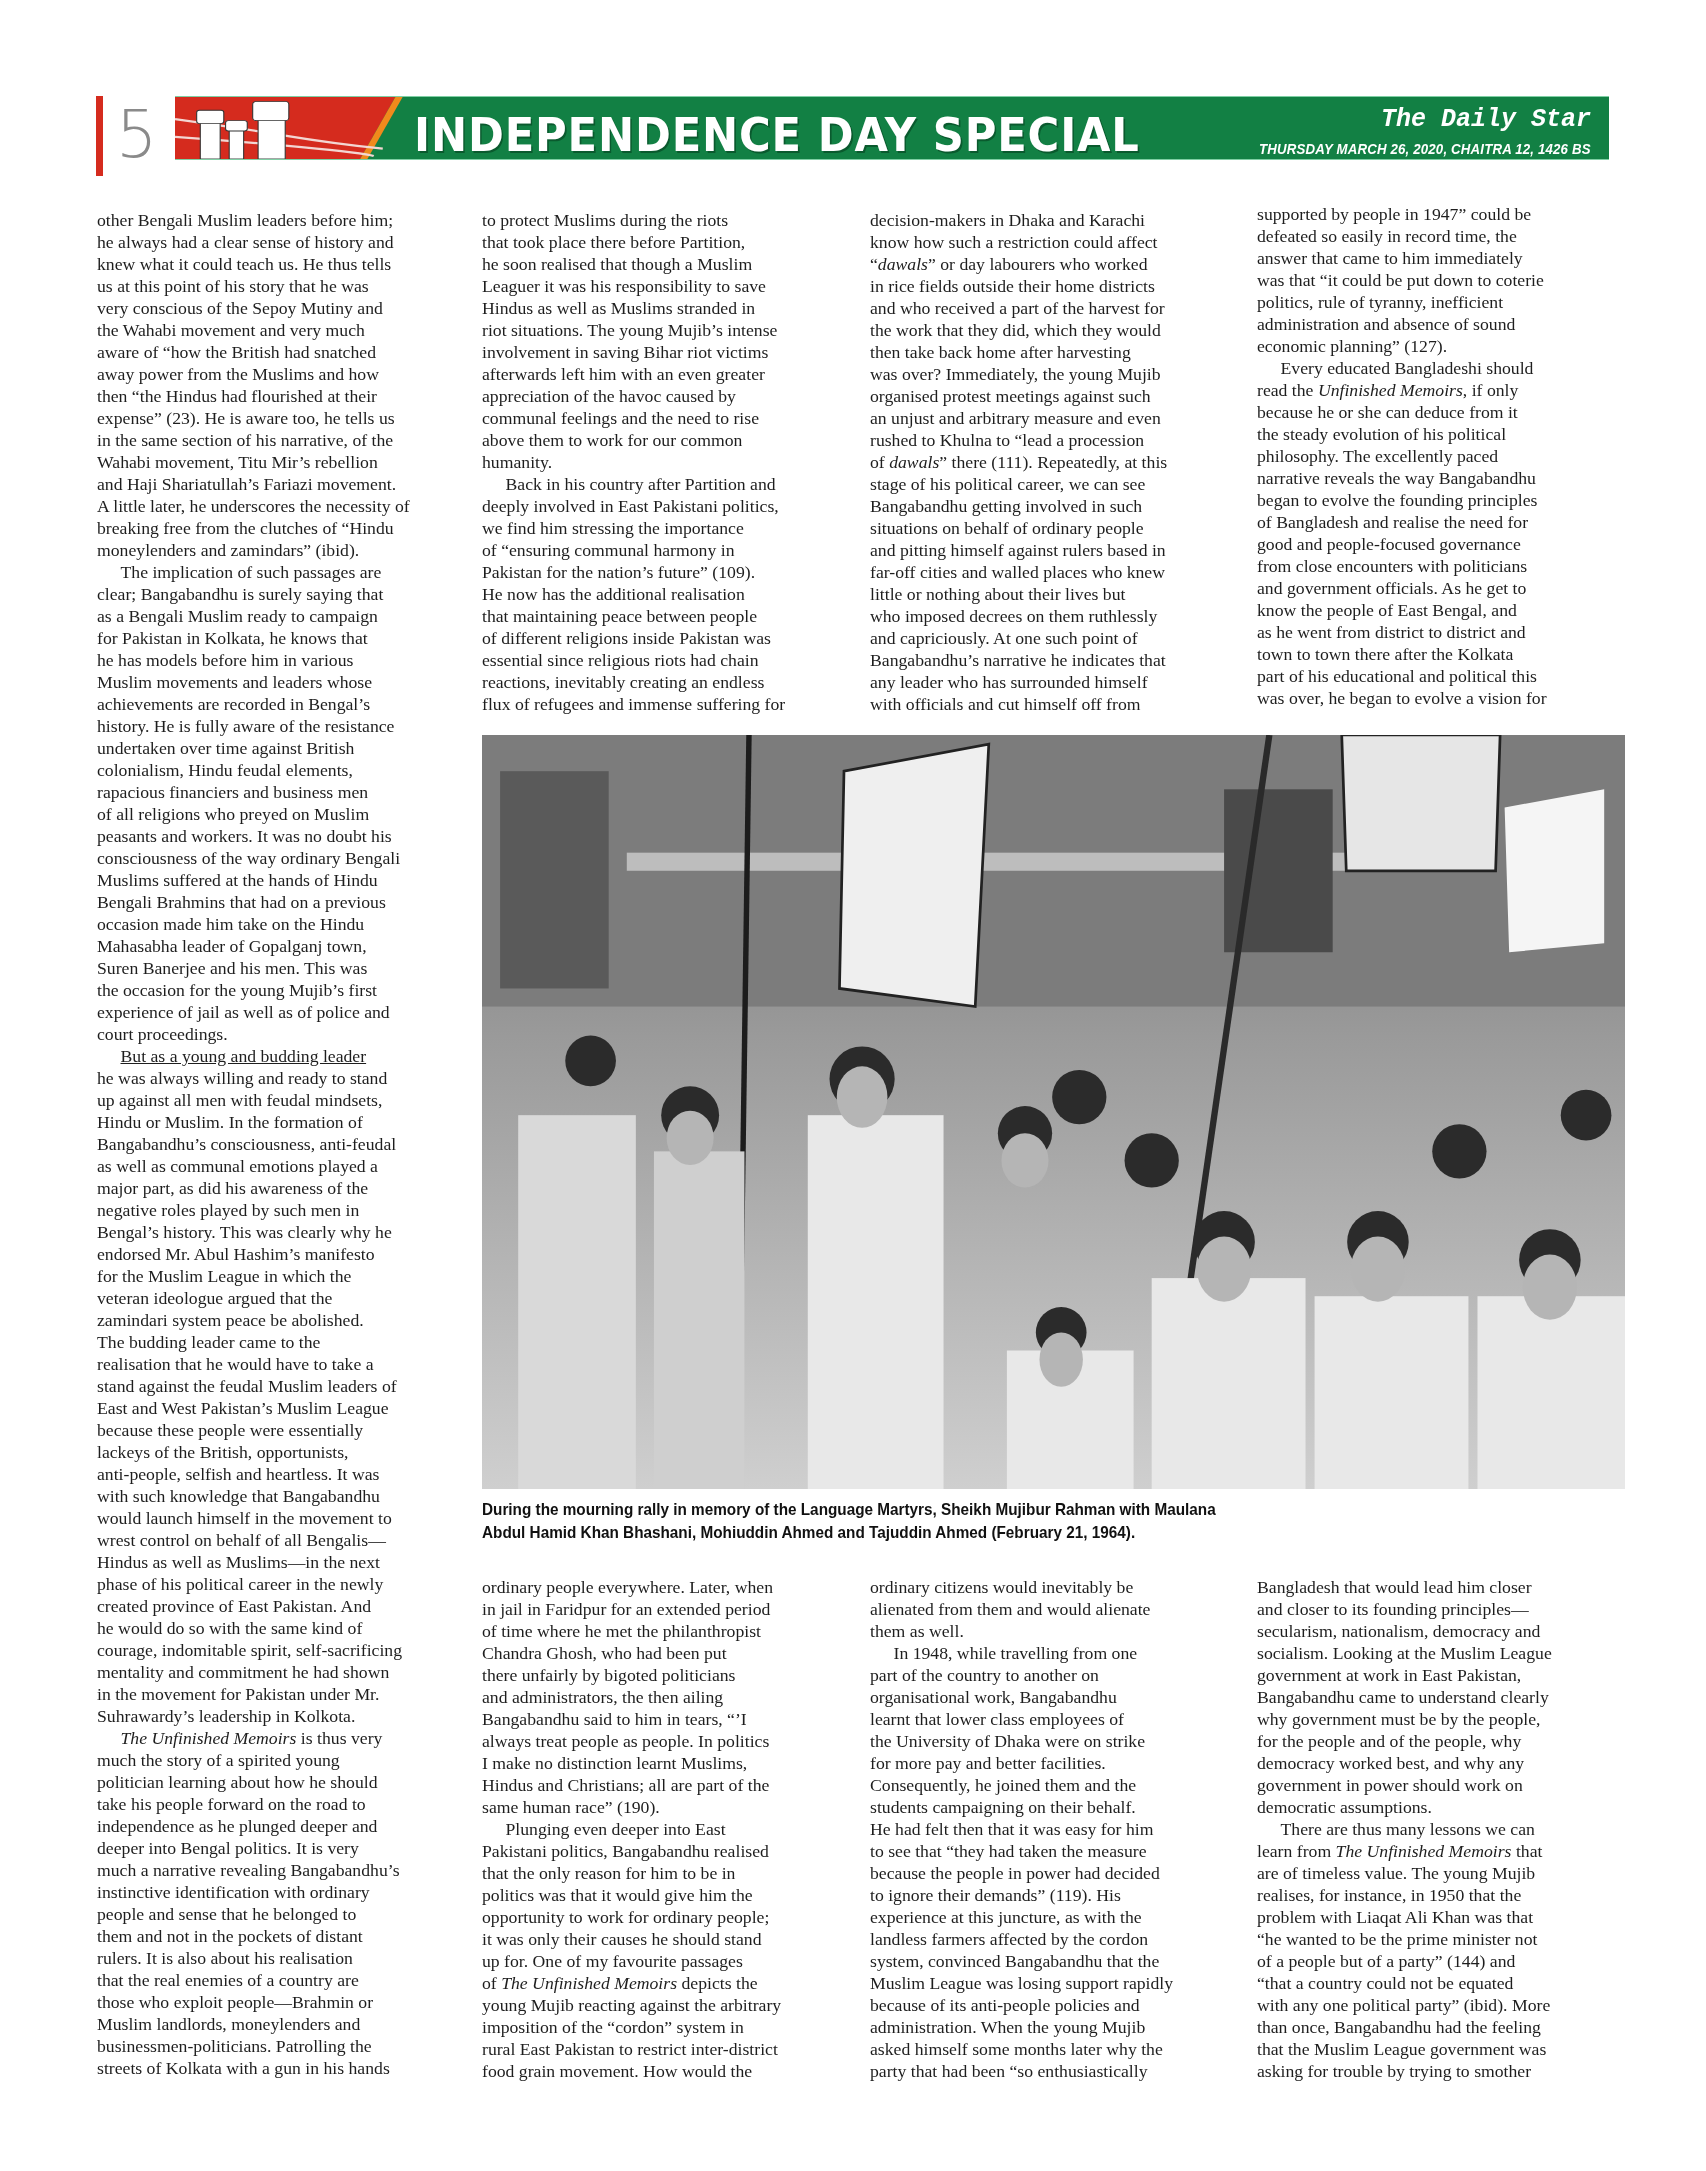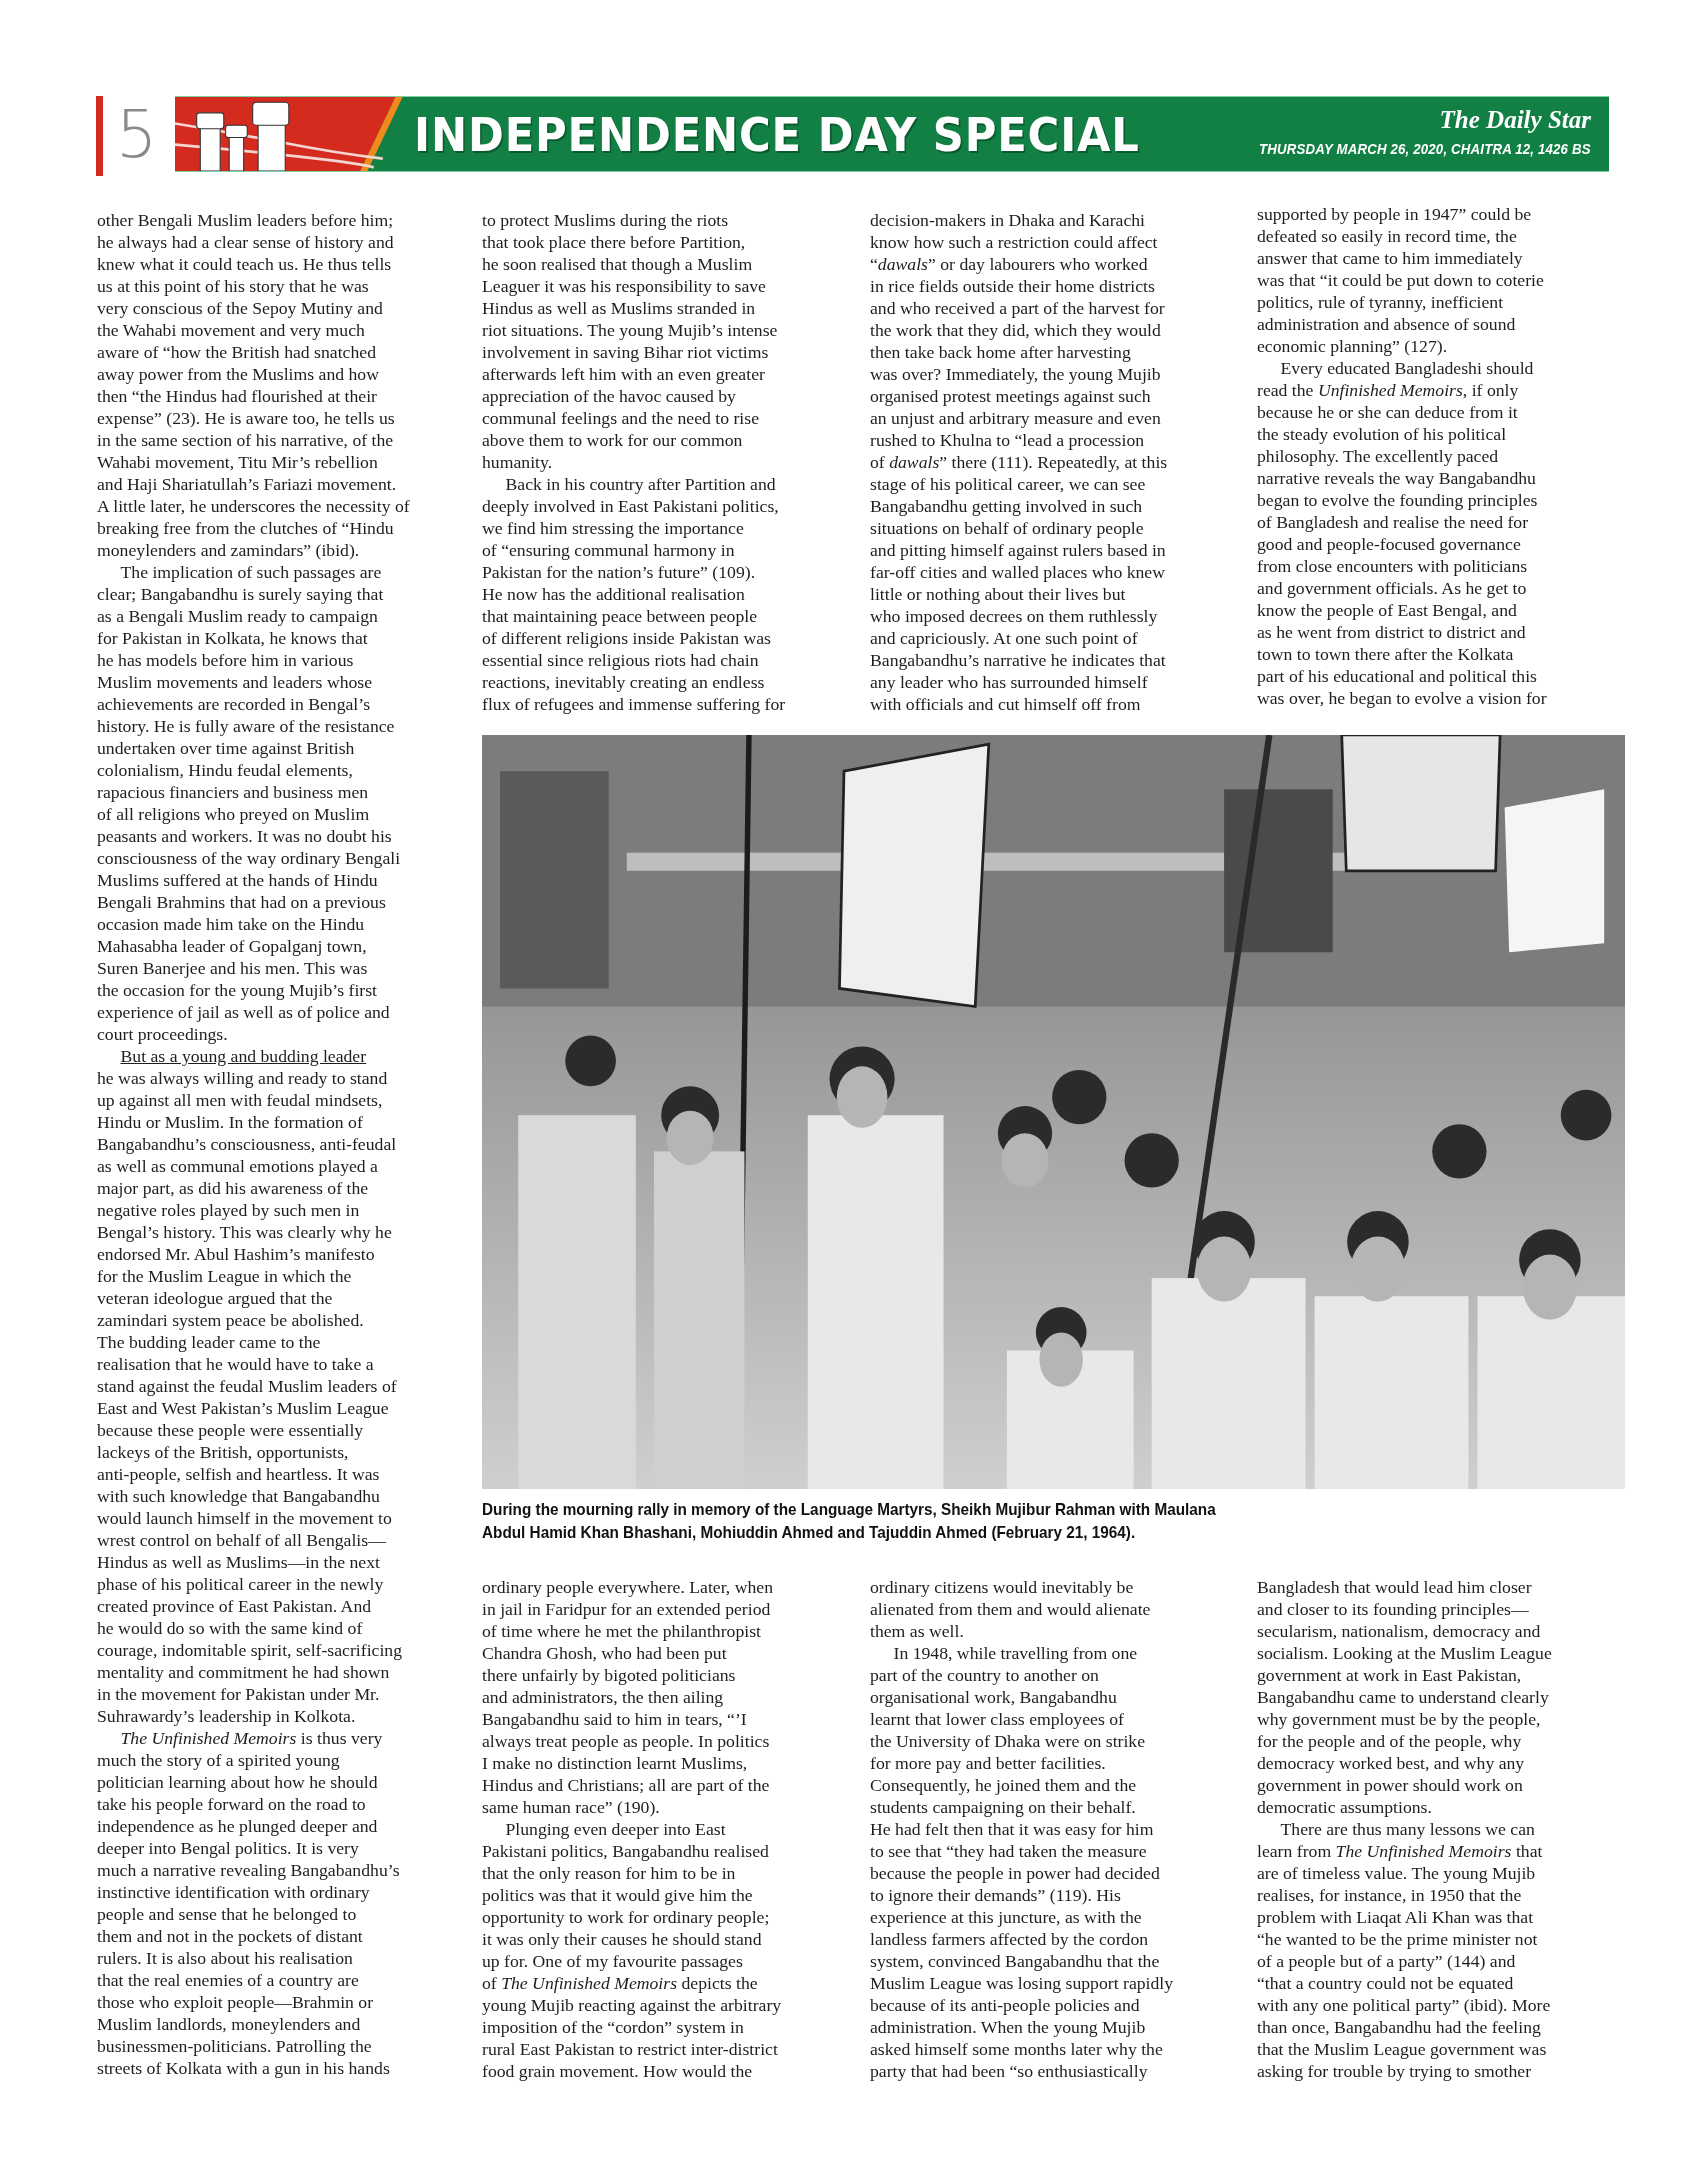--- a/index.html
+++ b/index.html
@@ -2,25 +2,25 @@
 <html style="font-size:14.5px"><head>
 <meta charset="utf-8">
 <style>
   html, body { margin: 0; padding: 0; background: #ffffff; }
   body { width: 1706px; height: 2171px; position: relative; overflow: hidden; font-family: "Liberation Serif", "DejaVu Serif", serif; color: #1e1e1e; }
 
   
   .hdr { position: absolute; left: 0; top: 0; width: 1706px; height: 190px; }
   .hdr .redtick { position: absolute; left: 96px; top: 96px; width: 7.2px; height: 80px; background: #d52b1e; }
   .hdr .pagenum { position: absolute; left: 116px; top: 94px; font-family: "DejaVu Sans", sans-serif; font-weight: 200; font-size: 65px; line-height: 81px; color: #8a8a8a; }
-  .hdr .banner { position: absolute; left: 175px; top: 96px; width: 1434px; height: 76px; background: #128044; overflow: hidden; border-top: 1.8px solid #7fcfa4; border-bottom: 1.8px solid #7fcfa4; box-sizing: border-box; }
+  .hdr .banner { position: absolute; left: 175px; top: 96px; width: 1434px; height: 64px; background: #128044; overflow: hidden; border-top: 1.8px solid #7fcfa4; border-bottom: 1.8px solid #7fcfa4; box-sizing: border-box; }
   .hdr .art { position: absolute; left: 0; top: 0; width: 271px; height: 100%; }
   .hdr .title { position: absolute; left: 239px; top: 0; height: 76px; line-height: 76px; font-family: "DejaVu Sans", sans-serif; font-weight: bold; font-size: 47px; color: #ffffff; letter-spacing: 0.9px; transform: scaleX(0.92); transform-origin: left center; text-shadow: 1.8px 1.8px 0 #0a5a2e; }
   .hdr .brand { position: absolute; right: 18px; top: 7.2px; text-align: right; color: #ffffff; }
-  .hdr .brand .logo { font-family: Liberation Serif, serif; font-weight: bold; font-size: 25px; font-style: italic; line-height: 31px; }
+  .hdr .brand .logo { font-family: Liberation Mono, monospace; font-weight: bold; font-size: 25px; font-style: italic; line-height: 31px; }
   .hdr .brand .date { font-family: "Liberation Sans", sans-serif; font-weight: bold; font-style: italic; font-size: 15.4px; line-height: 27px; letter-spacing: 0.2px; transform: scaleX(0.86); transform-origin: right center; }
 
   
   .col { position: absolute; width: 373px; font-size: 17.7px; line-height: 22px; text-align: left; }
   .col p { margin: 0; }
   .col em { }
   .col .ln { display: block; white-space: nowrap; }
 
   #c1 { left: 97px; top: 209px; }
   #c2 { left: 482px; top: 209px; }

